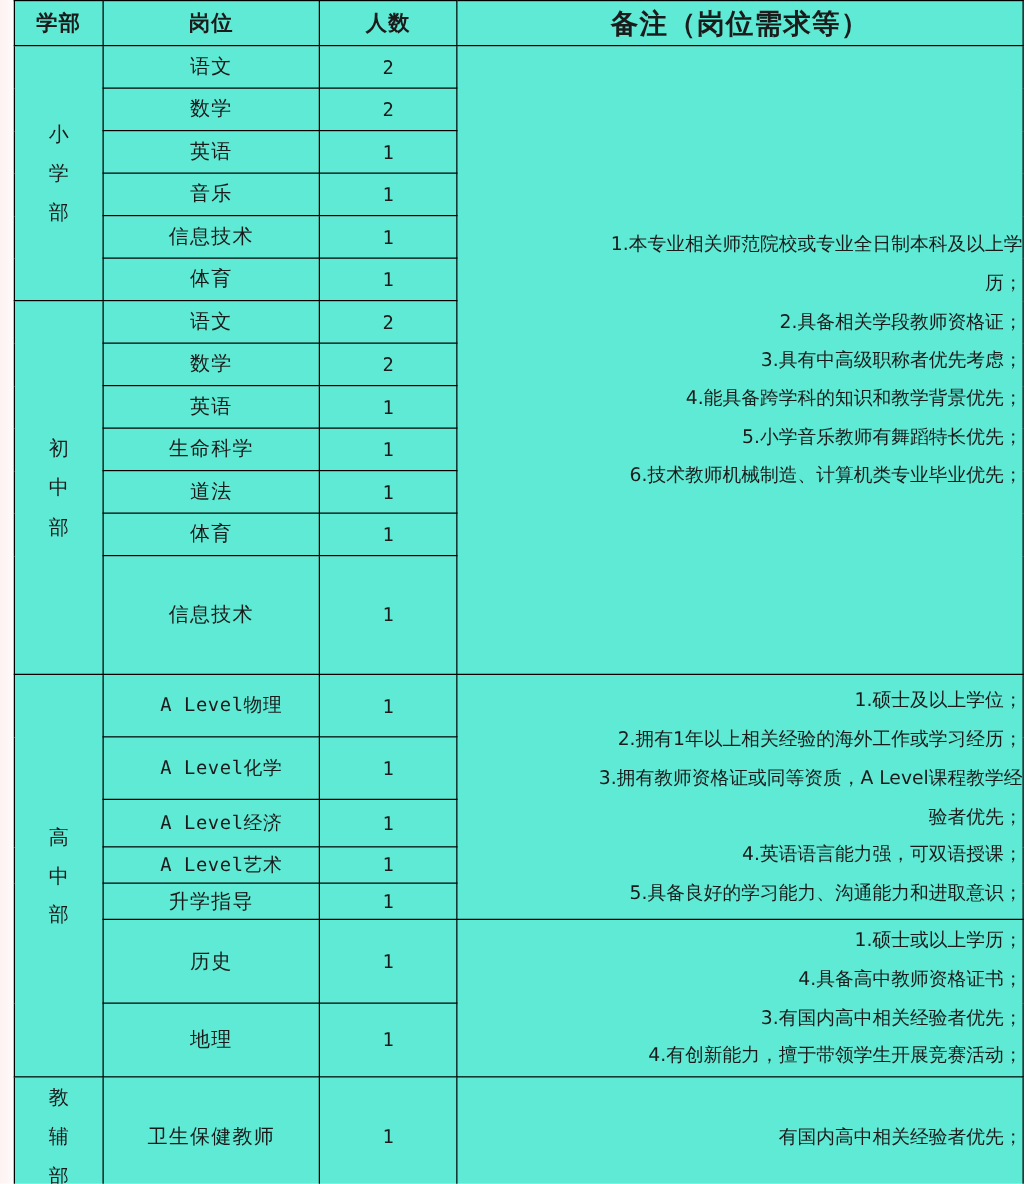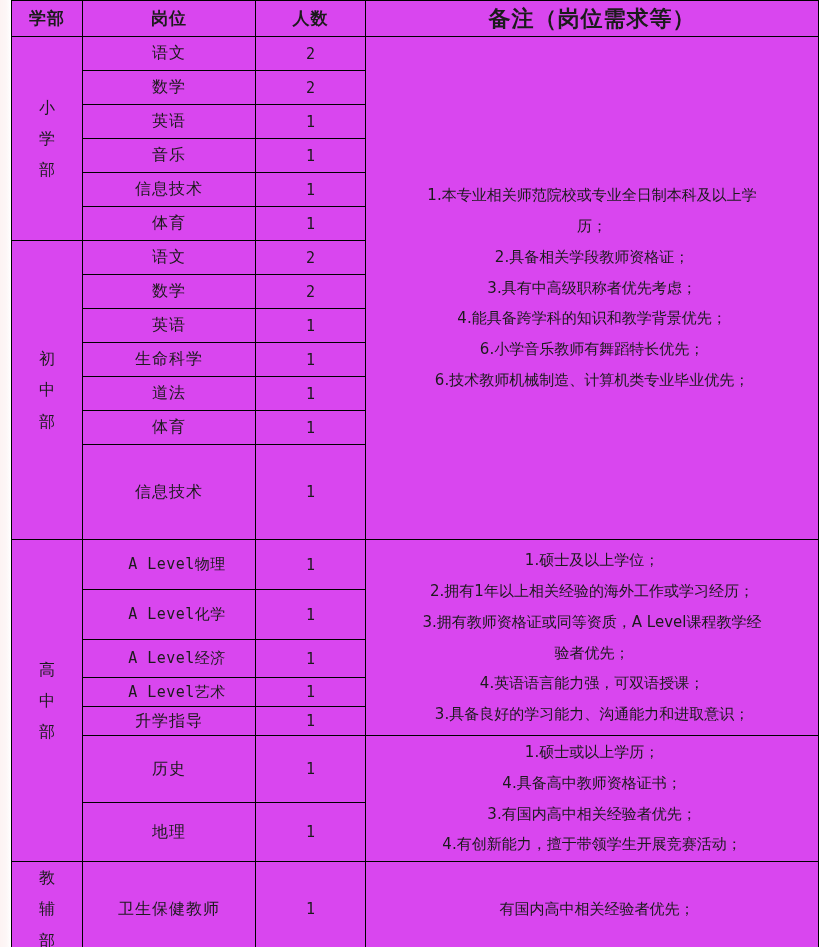--- a/index.html
+++ b/index.html
@@ -33,21 +33,21 @@
     border-collapse: collapse;
     table-layout: fixed;
     width: 807px;
   }
   table.job-table td,
   table.job-table th {
     border: 1px solid #000000;
     padding: 0;
     vertical-align: middle;
     font-weight: normal;
-    background: #d946ef;
+    background: #5eead4;
   }
   
   col.c-dept   { width: 71px; }
   col.c-post   { width: 173px; }
   col.c-count  { width: 110px; }
   col.c-remark { width: 453px; }
 
   
   tr.header-row td {
     height: 35px;
@@ -92,21 +92,21 @@
     font-size: 15px;
     font-family: "DejaVu Sans Mono", "Liberation Mono", monospace;
   }
 
   
   td.remark-cell {
     vertical-align: top;
     padding: 9px 0 0 10px;
     font-size: 15px;
     line-height: 2.05;
-    text-align: center;
+    text-align: right;
   }
   td.remark-cell.mid {
     vertical-align: middle;
     padding-top: 0;
     padding-left: 10px;
   }
   .remark-line {
     display: block;
     white-space: nowrap;
   }
@@ -150,21 +150,21 @@
         </div>
       </td>
       <td class="post-cell h33">语文</td>
       <td class="count-cell">2</td>
       <td class="remark-cell" rowspan="13">
         <span class="remark-line">1.本专业相关师范院校或专业全日制本科及以上学</span>
         <span class="remark-line">历；</span>
         <span class="remark-line">2.具备相关学段教师资格证；</span>
         <span class="remark-line">3.具有中高级职称者优先考虑；</span>
         <span class="remark-line">4.能具备跨学科的知识和教学背景优先；</span>
-        <span class="remark-line">6.小学音乐教师有舞蹈特长优先；</span>
+        <span class="remark-line">5.小学音乐教师有舞蹈特长优先；</span>
         <span class="remark-line">6.技术教师机械制造、计算机类专业毕业优先；</span>
       </td>
     </tr>
     <tr>
       <td class="post-cell h33">数学</td>
       <td class="count-cell">2</td>
     </tr>
     <tr>
       <td class="post-cell h33">英语</td>
       <td class="count-cell">1</td>
@@ -227,21 +227,21 @@
         </div>
       </td>
       <td class="post-cell mono h49">A  Level物理</td>
       <td class="count-cell">1</td>
       <td class="remark-cell" rowspan="5">
         <span class="remark-line">1.硕士及以上学位；</span>
         <span class="remark-line">2.拥有1年以上相关经验的海外工作或学习经历；</span>
         <span class="remark-line">3.拥有教师资格证或同等资质，A Level课程教学经</span>
         <span class="remark-line">验者优先；</span>
         <span class="remark-line">4.英语语言能力强，可双语授课；</span>
-        <span class="remark-line">3.具备良好的学习能力、沟通能力和进取意识；</span>
+        <span class="remark-line">5.具备良好的学习能力、沟通能力和进取意识；</span>
       </td>
     </tr>
     <tr>
       <td class="post-cell mono h49">A  Level化学</td>
       <td class="count-cell">1</td>
     </tr>
     <tr>
       <td class="post-cell mono h37" style="height:37px">A  Level经济</td>
       <td class="count-cell">1</td>
     </tr>

